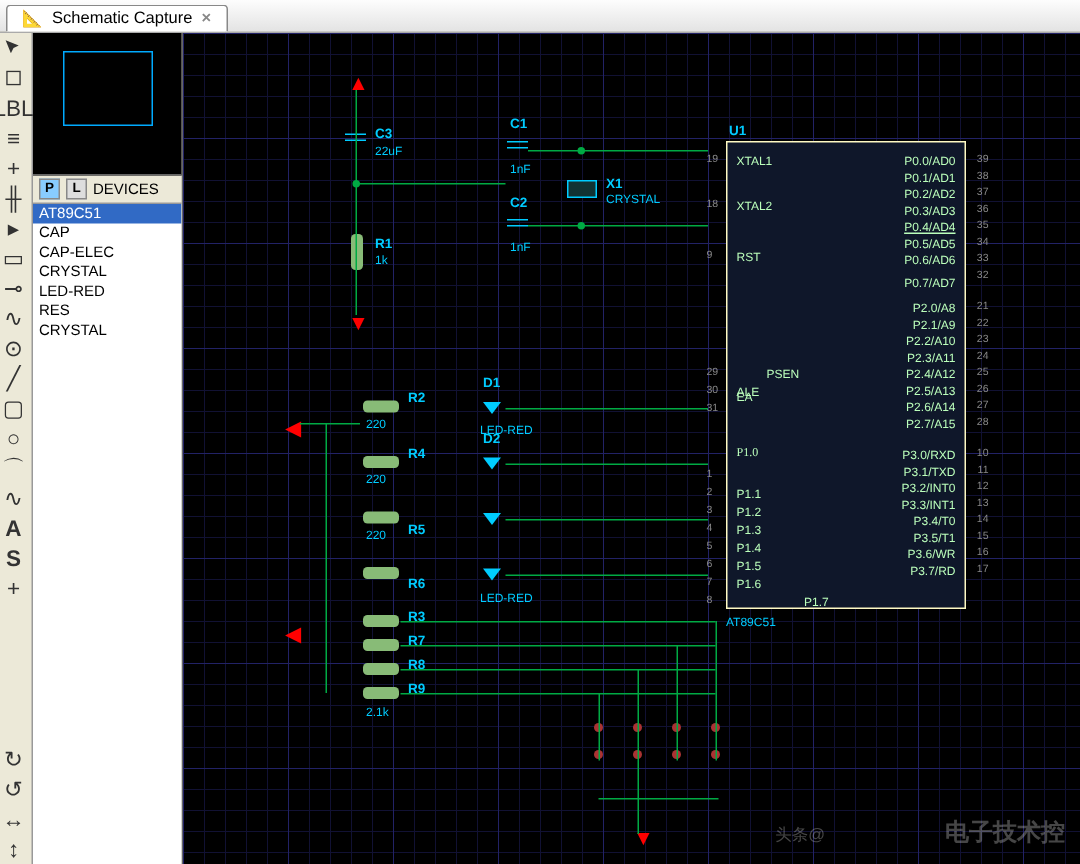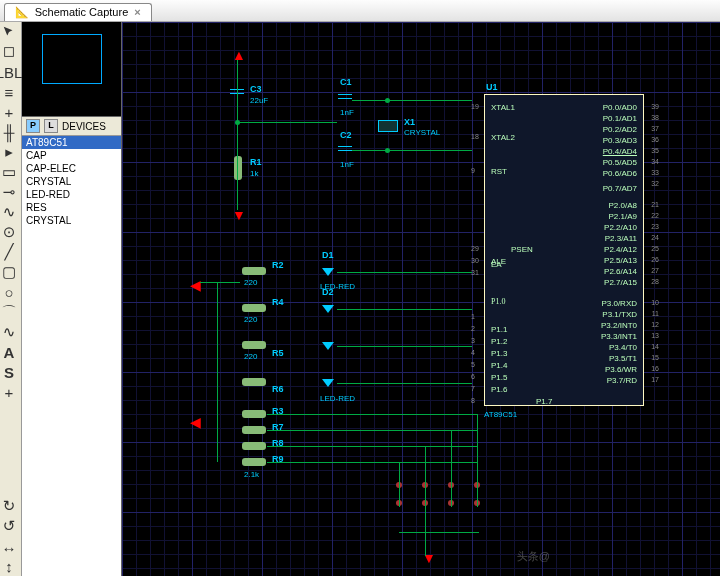--- a/index.html
+++ b/index.html
@@ -293,14 +293,15 @@
     <div class="wire v" style="left:303px;top:424px;height:110px"></div>
     <div class="wire v" style="left:329px;top:408px;height:77px"></div>
     <div class="wire v" style="left:355px;top:392px;height:93px"></div>
     <div class="wire h" style="left:277px;top:510px;width:80px"></div>
 
     <div class="junction" style="left:115px;top:100px"></div>
     <div class="junction" style="left:265px;top:78px"></div>
     <div class="junction" style="left:265px;top:128px"></div>
 
     <div class="watermark2">头条@</div>
+    <div class="watermark">电子技术控</div>
   </div>
 </div>
 
 </body></html>

